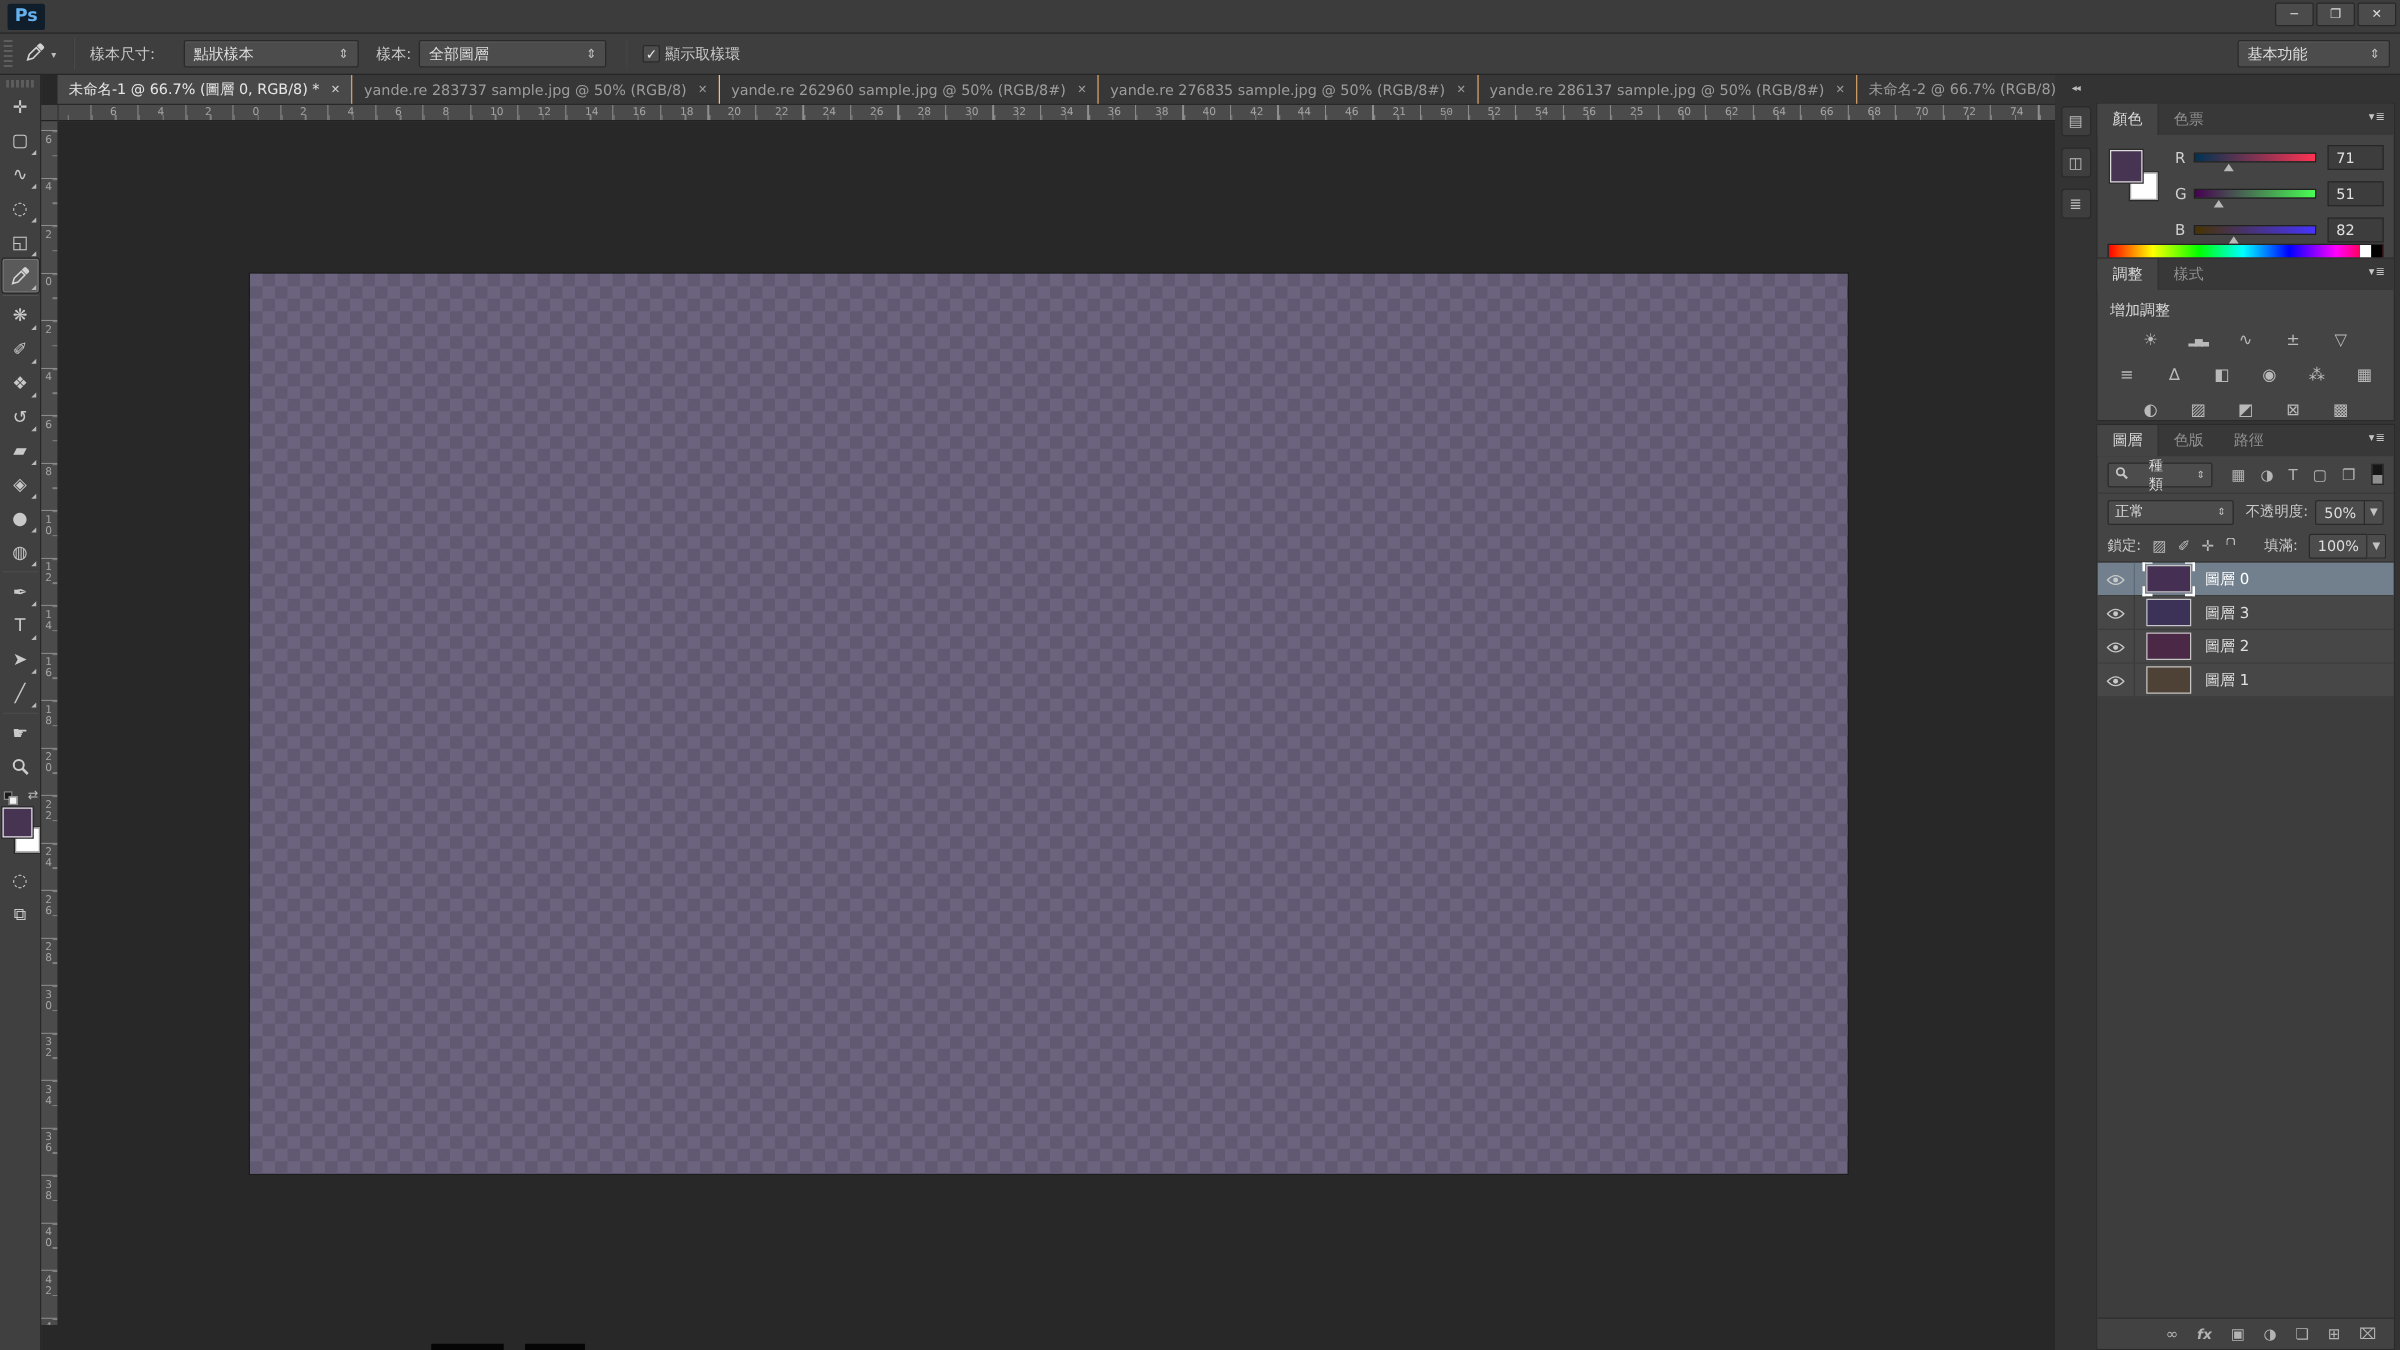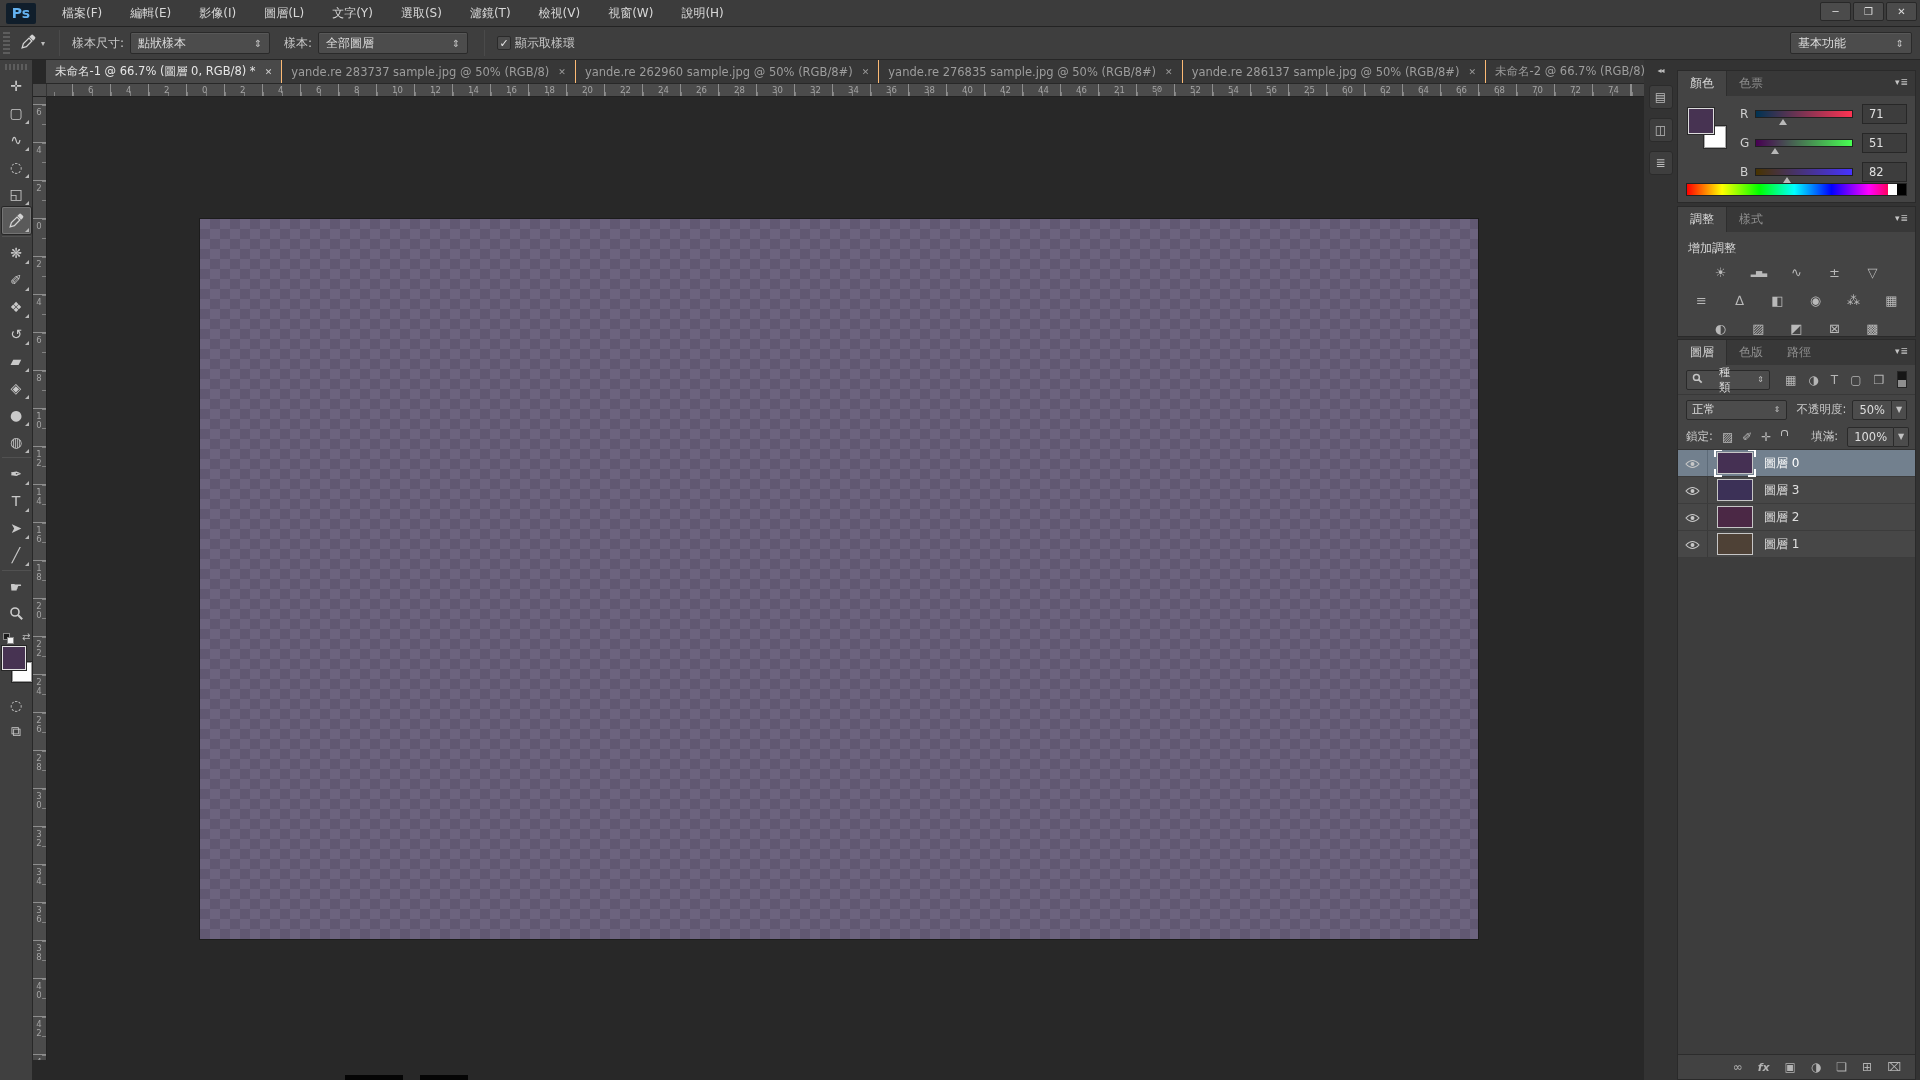--- a/index.html
+++ b/index.html
@@ -23,21 +23,21 @@
                 border-bottom:1px solid #262626; display:flex; align-items:center; font-size:12px; }
   .grip { width:7px; height:22px; margin-left:3px;
           background:repeating-linear-gradient(to bottom,#5d5d5d 0 2px,transparent 2px 4px); }
   .opt-sep { width:1px; height:26px; background:#2e2e2e; border-right:1px solid #4a4a4a; margin:0 8px; }
   .tool-preset { display:flex; align-items:center; gap:4px; padding:0 6px 0 10px; }
   .caret { font-size:8px; color:#bdbdbd; }
   .opt-label { color:#c9c9c9; margin:0 6px 0 4px; }
   .combo { height:22px; background:#4c4c4c; border:1px solid #2a2a2a; border-radius:2px; color:#dedede;
            display:flex; align-items:center; padding:0 7px; box-shadow:inset 0 1px 0 rgba(255,255,255,.07); }
   .combo .arrows { margin-left:auto; padding-left:10px; font-size:10px; color:#c2c2c2; }
-  .combo.w150 { width:150px; } .combo.w140 { width:140px; }
+  .combo.w150 { width:150px; } .combo.w140 { width:140px;margin-left:17px; }
   .checkbox { width:14px; height:14px; background:#4c4c4c; border:1px solid #2a2a2a; border-radius:2px;
               display:flex; align-items:center; justify-content:center; font-size:11px; color:#e8e8e8; margin-left:4px; }
   .workspace { margin-left:auto; margin-right:8px; width:122px; }
 
   
   .tabbar { position:absolute; left:33px; top:60px; width:1611px; height:23px; background:#282828;
             display:flex; align-items:flex-end; padding-left:13px; }
   .doc-tab { height:23px; display:flex; align-items:center; padding:0 9px; font-size:11.5px;
              background:#373737; color:#9d9d9d; border-right:1px solid #fdba74; white-space:nowrap; cursor:default; }
   .doc-tab.active { background:#494949; color:#e6e6e6; }
@@ -173,32 +173,20 @@
   .footer-icon { color:#b3b3b3; font-size:12px; }
   .footer-icon.fx { font-style:italic; font-weight:bold; font-size:11px; }
 </style>
 </head>
 <body>
 
 <div id="app">
 
   <div class="menubar">
     <div class="ps-logo">Ps</div>
-    <div class="menu-items">
-        <div class="menu-item">檔案(F)</div>
-        <div class="menu-item">編輯(E)</div>
-        <div class="menu-item">影像(I)</div>
-        <div class="menu-item">圖層(L)</div>
-        <div class="menu-item">文字(Y)</div>
-        <div class="menu-item">選取(S)</div>
-        <div class="menu-item">濾鏡(T)</div>
-        <div class="menu-item">檢視(V)</div>
-        <div class="menu-item">視窗(W)</div>
-        <div class="menu-item">說明(H)</div>
-      </div>
     <div class="win-controls">
         <div class="win-btn">─</div>
         <div class="win-btn">❐</div>
         <div class="win-btn">✕</div>
       </div>
   </div>
 
   <div class="optionsbar">
     <div class="grip"></div>
     <div class="tool-preset">
@@ -386,21 +374,21 @@
   <div class="taskbar-peek" style="left:420px;width:48px"></div>
 
   <div class="dock">
     <div class="dock-strip" id="dockstrip">
       <div class="strip-collapse">◂◂</div>
     <div class="strip-icon">▤</div>
         <div class="strip-icon">◫</div>
         <div class="strip-icon">≣</div>
       </div>
 
-    <div class="panel" style="top:10px;height:133px">
+    <div class="panel" style="top:22px;height:133px">
       <div class="panel-header" id="color-tabs">
         <div class="panel-tab active">顏色</div>
           <div class="panel-tab">色票</div>
           <span class="panel-menu">▾≣</span>
       </div>
       <div style="position:relative;height:107px">
         <div class="bg2"></div>
         <div class="fg2" id="fg2" style="background: rgb(71, 51, 82);"></div>
         <div class="channels" id="channels">
             <div class="chan-row">

